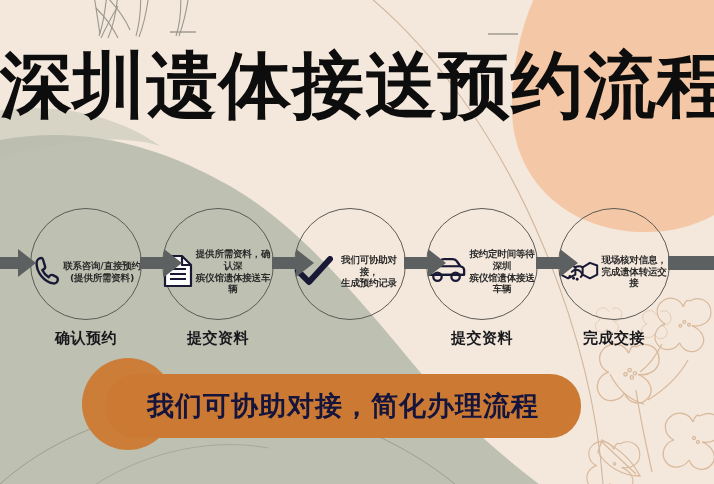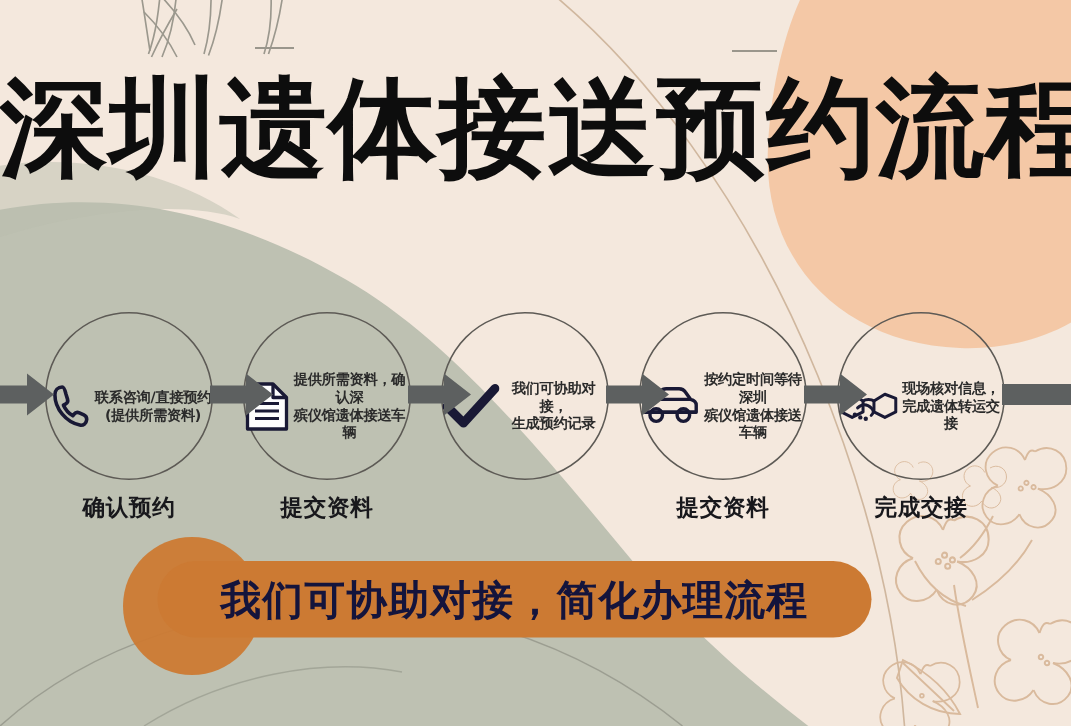--- a/index.html
+++ b/index.html
@@ -89,21 +89,21 @@
     top:40px;
     width:42px;height:30px;
     z-index:4;
   }
   .arrow svg{display:block;}
 
   
   #banner{
     position:absolute;
     left:105px;top:374px;
-    width:476px;height:51px;
+    width:476px;height:64px;
     background:#cc7a33;
     border-radius:31px;
     display:flex;align-items:center;justify-content:center;
     z-index:7;
   }
   #banner-text{
     font-size:27px;
     font-weight:bold;
     color:#14143c;
     font-family:"DejaVu Sans","Liberation Sans",sans-serif;

